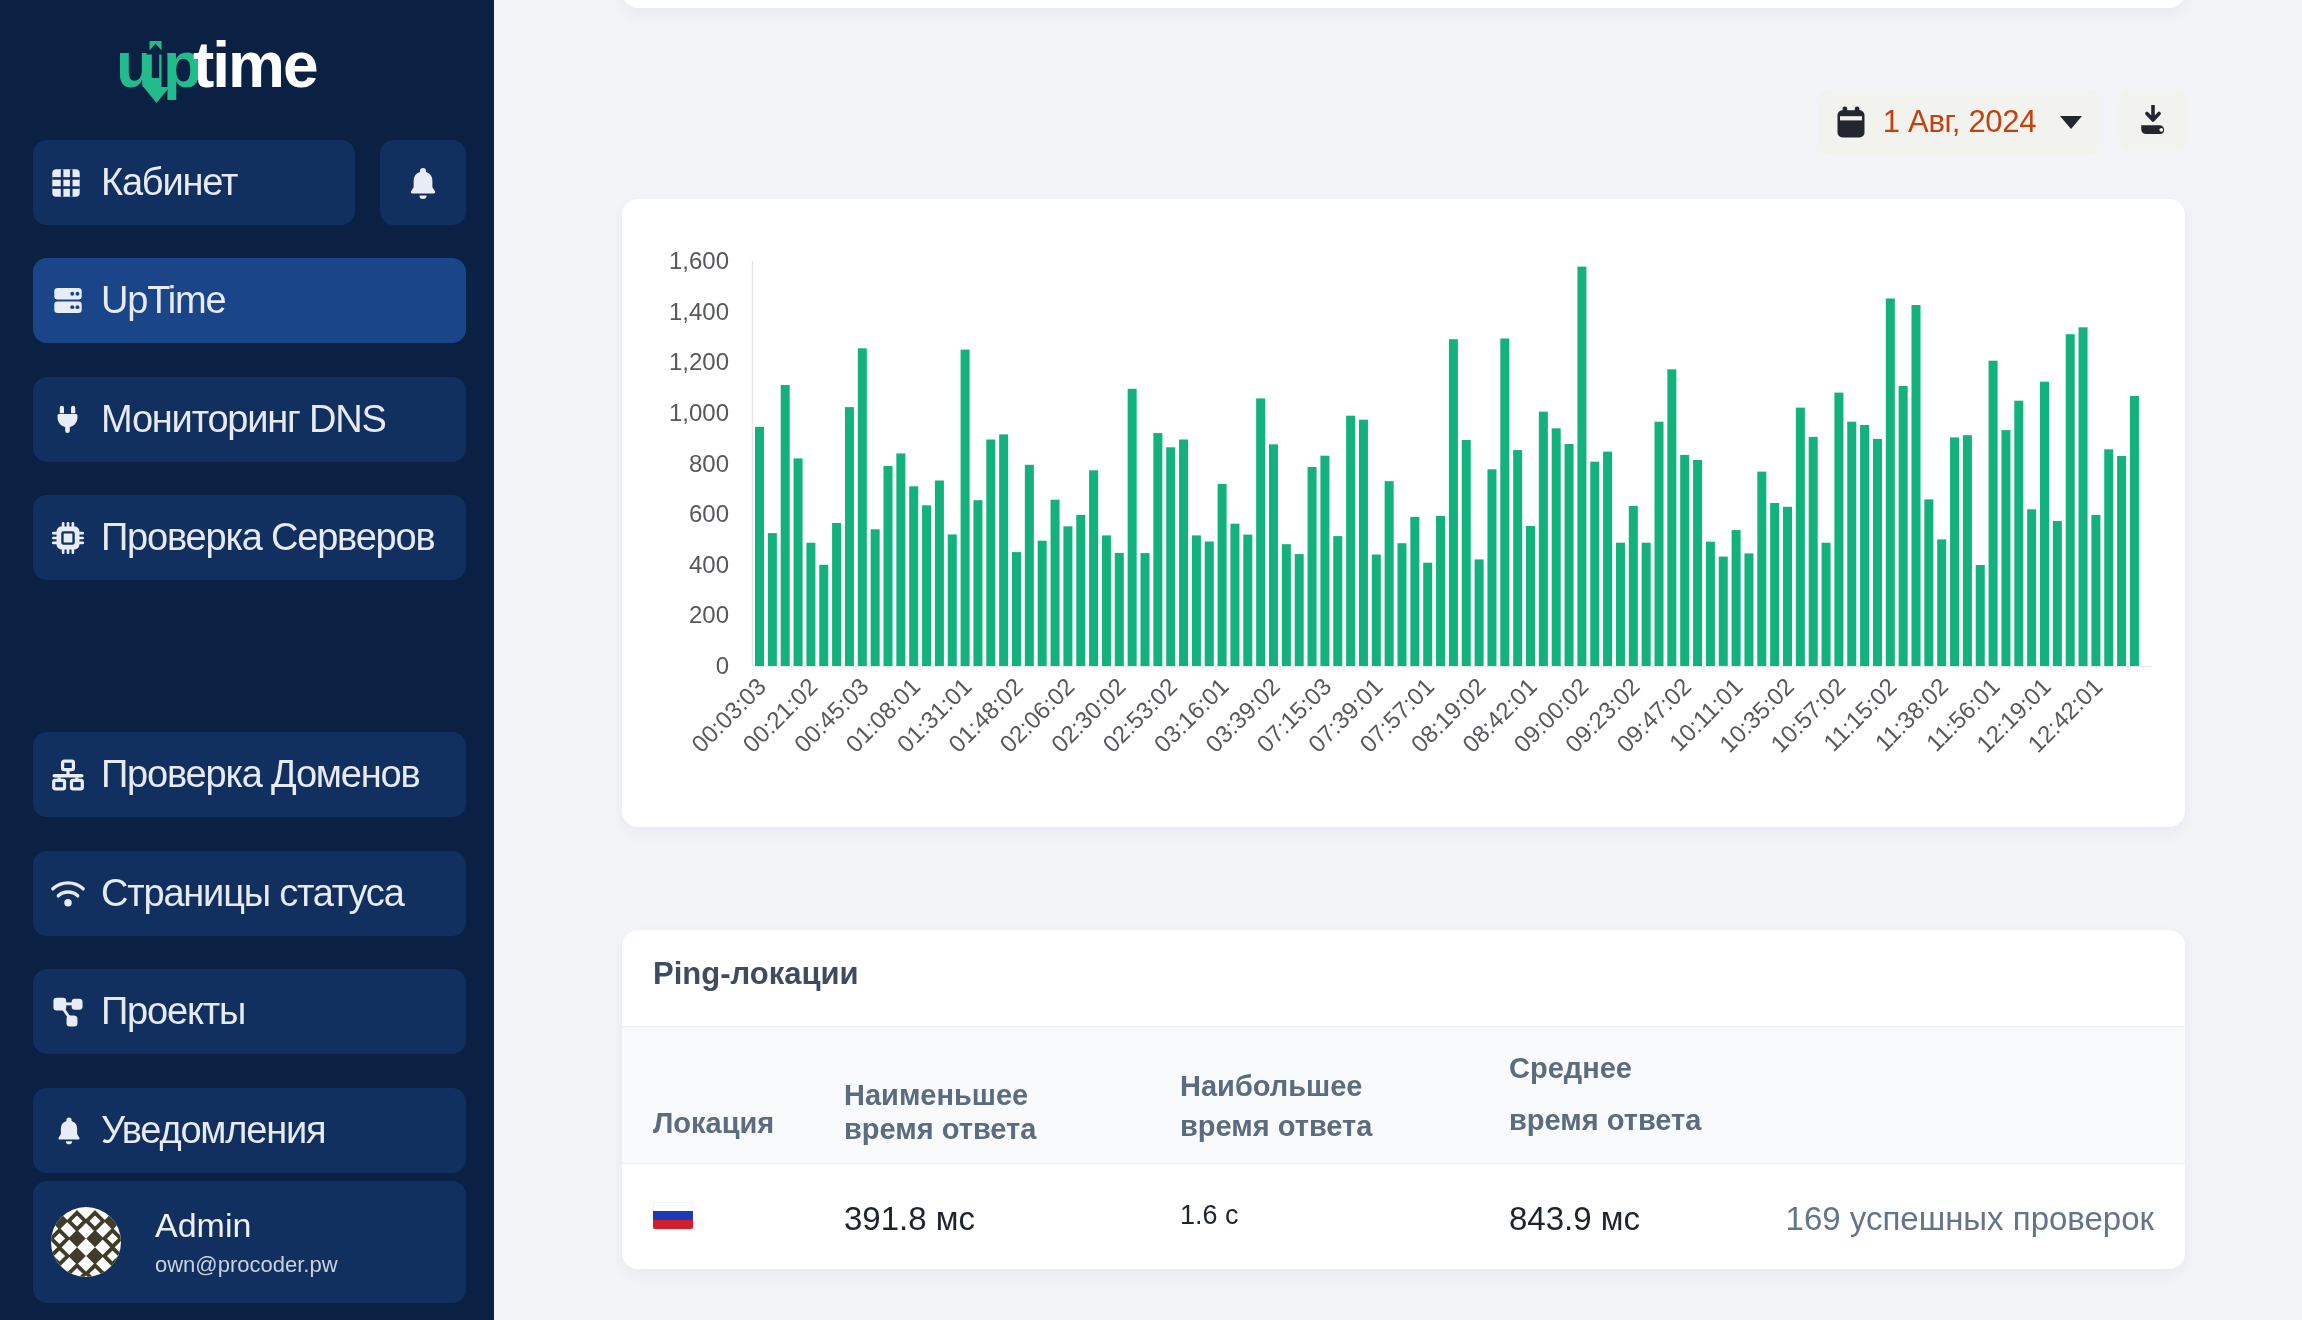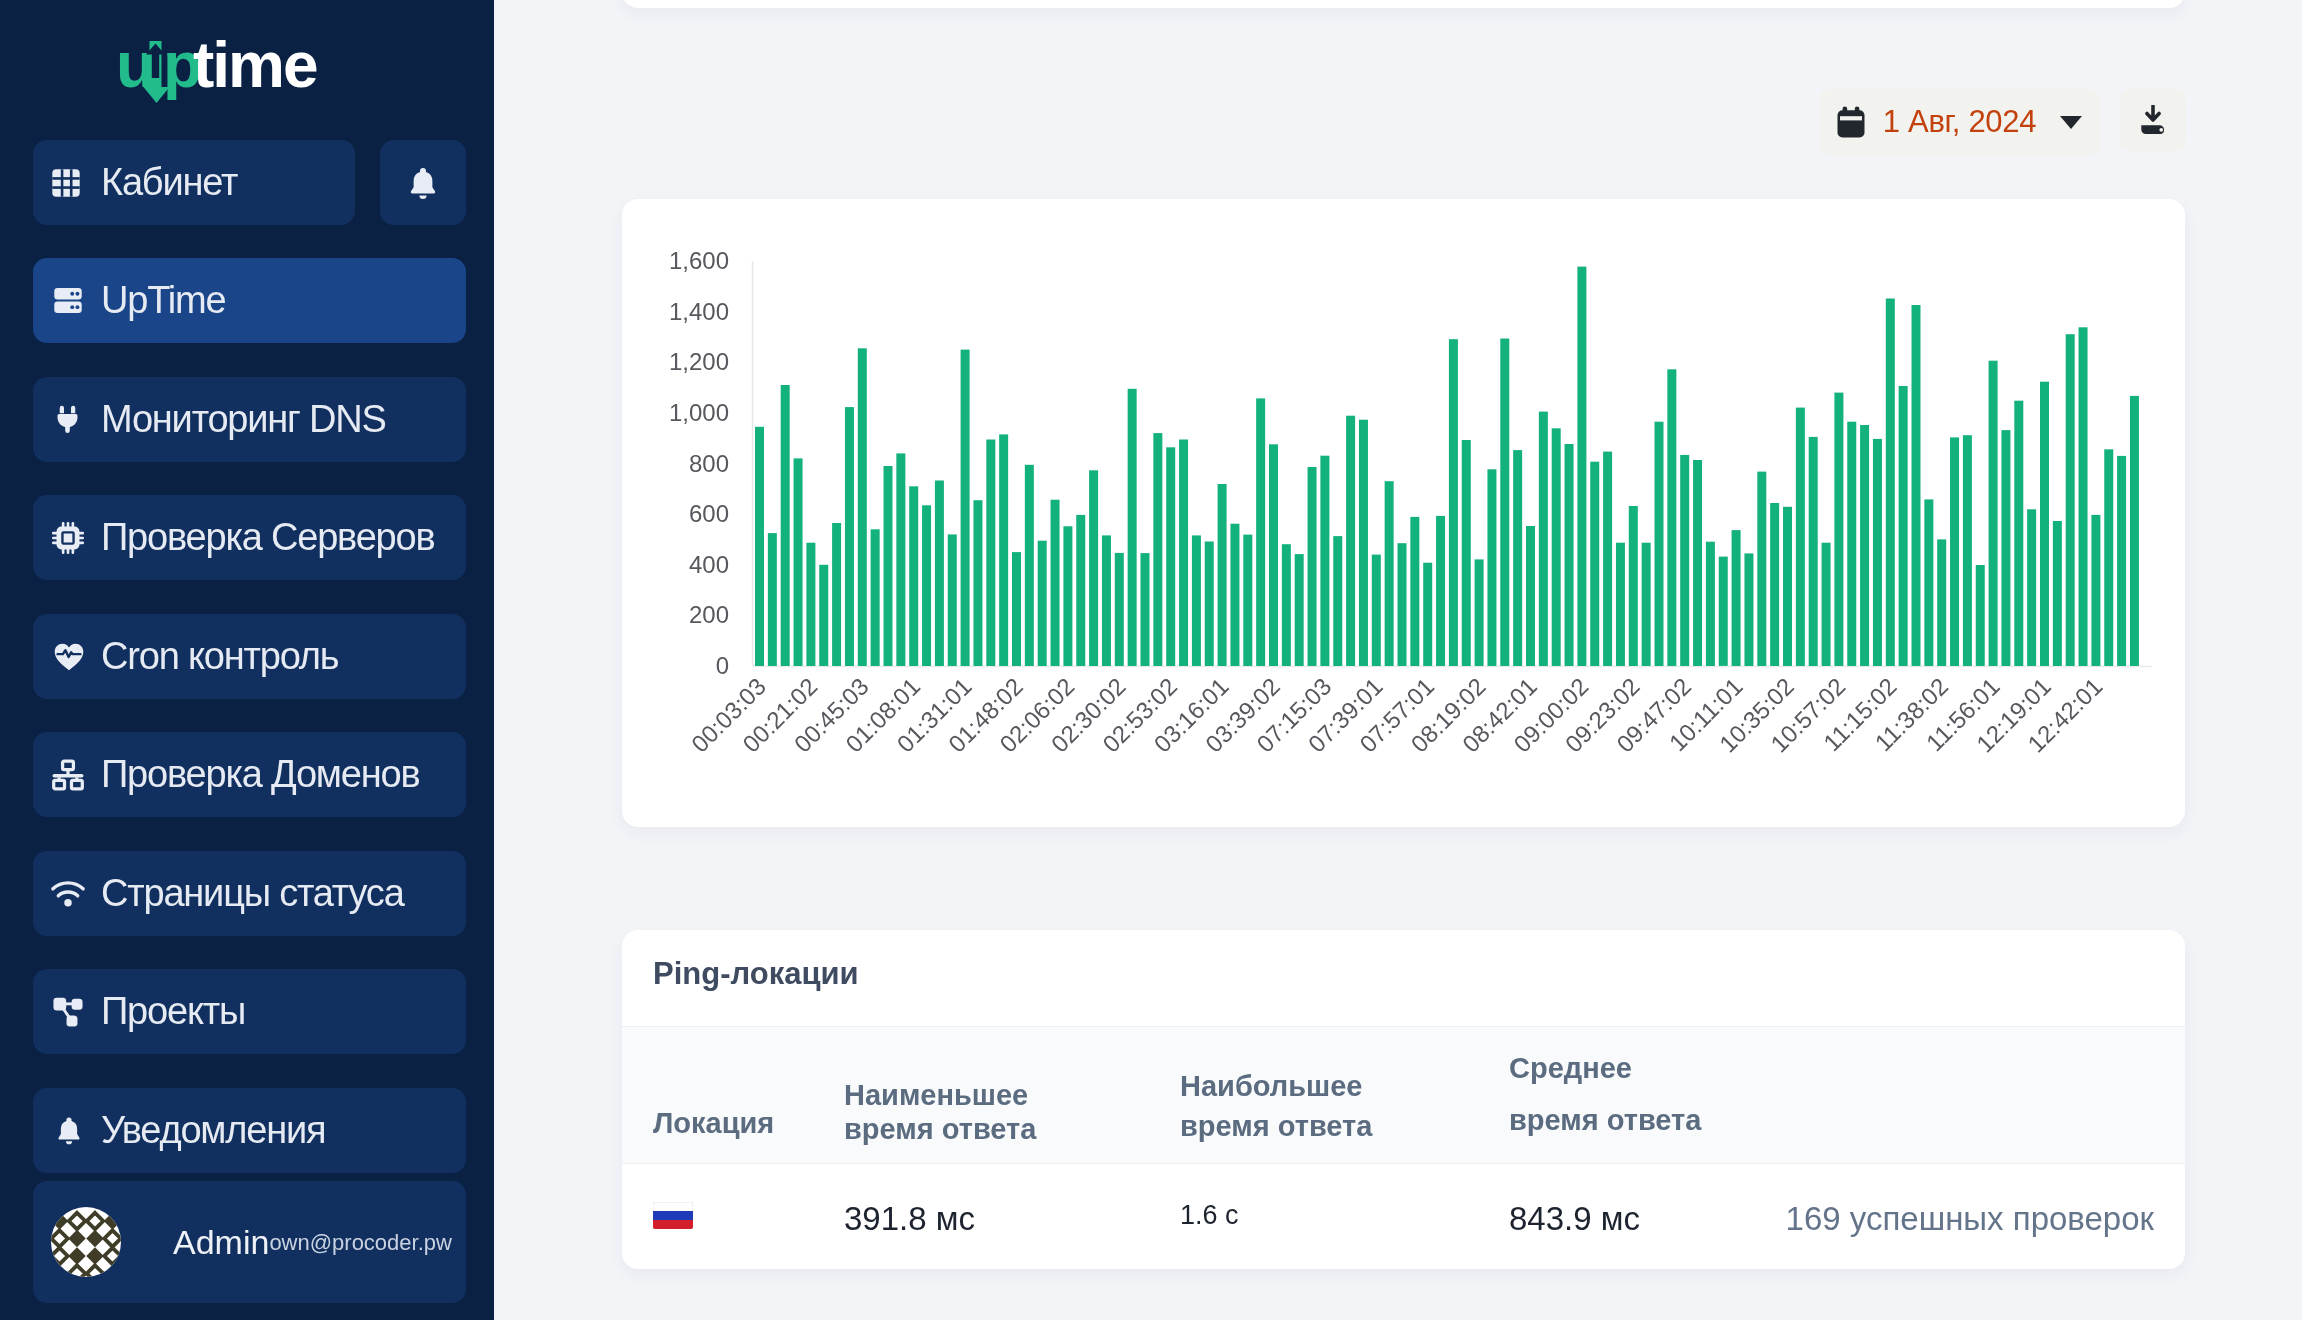--- a/index.html
+++ b/index.html
@@ -81,29 +81,20 @@
             <line x1="1.8" y1="30" x2="7" y2="30"></line>
             <line x1="39" y1="16" x2="44.2" y2="16"></line>
             <line x1="39" y1="23" x2="44.2" y2="23"></line>
             <line x1="39" y1="30" x2="44.2" y2="30"></line>
           </g>
           <rect x="6.5" y="6.5" width="33" height="33" rx="7" fill="#e8ecf4"></rect>
           <rect x="15" y="15" width="16" height="16" rx="1.5" fill="none" stroke="#11305f" stroke-width="3.4"></rect>
         </svg>
       </span>
       <span class="ntxt">Проверка Серверов</span>
-    </div>
-<div class="nav" style="top:614px;height:85px;background:#11305f">
-      <span class="nico">
-        <svg style="margin-left:3px" width="32" height="30" viewBox="0 0 44 42">
-          <path d="M22 39.5 C10 30.5 2 23 2 13.4 2 7 7 2.5 12.8 2.5 c4 0 7.4 2 9.2 5.2 1.8 -3.2 5.2 -5.2 9.2 -5.2 C37 2.5 42 7 42 13.4 c0 9.6 -8 17.1 -20 26.1 z" fill="#e8ecf4"></path>
-          <path d="M6 17 h7.5 l3.5 -5.5 4.5 9.5 3.5 -6.5 2 2.5 h11" fill="none" stroke="#11305f" stroke-width="3.4" stroke-linejoin="round" stroke-linecap="round"></path>
-        </svg>
-      </span>
-      <span class="ntxt">Cron контроль</span>
     </div>
 <div class="nav" style="top:732px;height:85px;background:#11305f">
       <span class="nico">
         <svg width="36" height="34" viewBox="0 0 46 44">
           <g fill="none" stroke="#e8ecf4" stroke-width="4.2">
             <rect x="16" y="4" width="14" height="11" rx="2"></rect>
             <rect x="4.5" y="29" width="14" height="11" rx="2"></rect>
             <rect x="27.5" y="29" width="14" height="11" rx="2"></rect>
             <line x1="23" y1="15" x2="23" y2="21"></line>
             <line x1="11.5" y1="25" x2="11.5" y2="29"></line>
@@ -177,21 +168,21 @@
               <path d="M8.5 40.8 L16.7 49 L8.5 57.2 L0.3000000000000007 49 Z"></path>
               <path d="M61.5 40.8 L69.7 49 L61.5 57.2 L53.3 49 Z"></path>
               <path d="M26 5.800000000000001 L34.2 14 L26 22.2 L17.8 14 Z"></path>
               <path d="M44 5.800000000000001 L52.2 14 L44 22.2 L35.8 14 Z"></path>
               <path d="M26 58.3 L34.2 66.5 L26 74.7 L17.8 66.5 Z"></path>
               <path d="M44 58.3 L52.2 66.5 L44 74.7 L35.8 66.5 Z"></path>
             </g>
           </g>
         </svg>
       </span>
-     <span style="margin-left:52px;display:flex;flex-direction:row">
+     <span style="margin-left:34px;display:flex;flex-direction:column">
         <span style="font-size:34px;color:#eef1f6;">Admin</span>
         <span style="font-size:22px;color:#c9d2e0;margin-top:7px;">own@procoder.pw</span>
      </span>
   </div>
 </div>
 
 <div class="card" style="left:622px;top:-30px;width:1563px;height:38px;"></div>
 
 <div class="btn" style="left:1819px;top:89px;width:281px;height:66px;">
   <span style="display:flex;align-items:center;">

